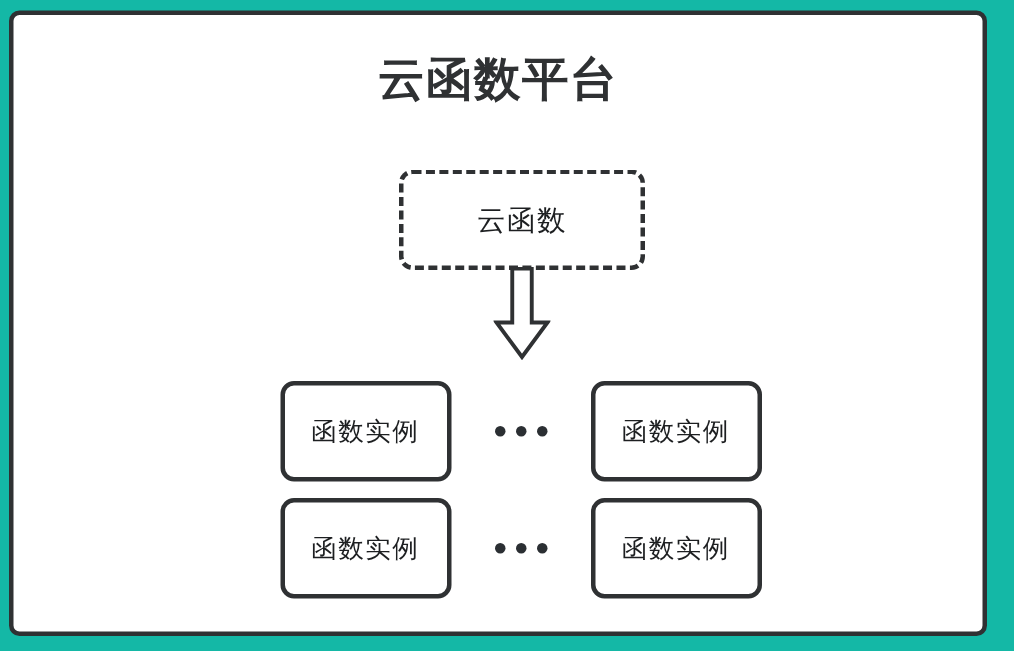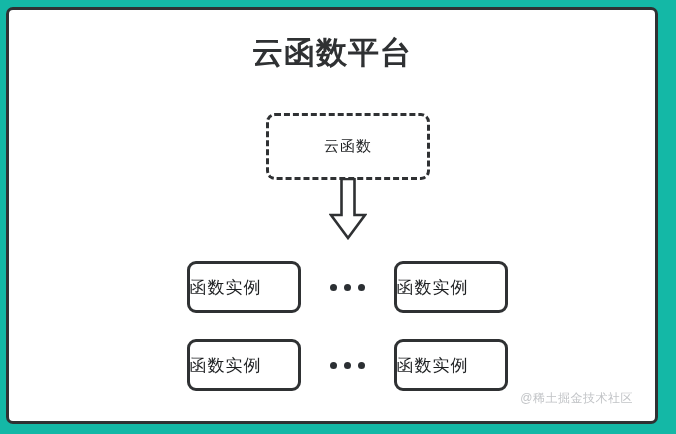--- a/index.html
+++ b/index.html
@@ -58,21 +58,21 @@
     height: 67px;
     box-sizing: border-box;
     border: 3px dashed #2f3133;
     border-radius: 9px;
     background: #ffffff;
     display: flex;
     align-items: center;
     justify-content: center;
   }
   .cloud-function-label {
-    font-size: 15px;
+    font-size: 19px;
     color: #1d1f21;
     letter-spacing: 1px;
     white-space: nowrap;
   }
 
   
   .flow-arrow {
     position: absolute;
     left: 320px;
     top: 168px;
@@ -88,28 +88,28 @@
     height: 52px;
     display: flex;
     align-items: center;
     justify-content: center;
   }
   .instance-row.row-1 { top: 251px; }
   .instance-row.row-2 { top: 329px; }
 
   .instance-box {
     width: 114px;
-    height: 52px;
+    height: 67px;
     box-sizing: border-box;
     border: 3px solid #2f3133;
     border-radius: 9px;
     background: #ffffff;
     display: flex;
     align-items: center;
-    justify-content: flex-start;
+    justify-content: center;
   }
   .instance-label {
     font-size: 17px;
     color: #1d1f21;
     letter-spacing: 1px;
     white-space: nowrap;
   }
 
   .ellipsis-dots {
     width: 93px;
@@ -178,16 +178,15 @@
       <div class="ellipsis-dots">
         <span></span>
         <span></span>
         <span></span>
       </div>
       <div class="instance-box">
         <span class="instance-label">函数实例</span>
       </div>
     </div>
 
-    <div class="watermark">@稀土掘金技术社区</div>
 
   </div>
 </div>
 
 </body></html>

